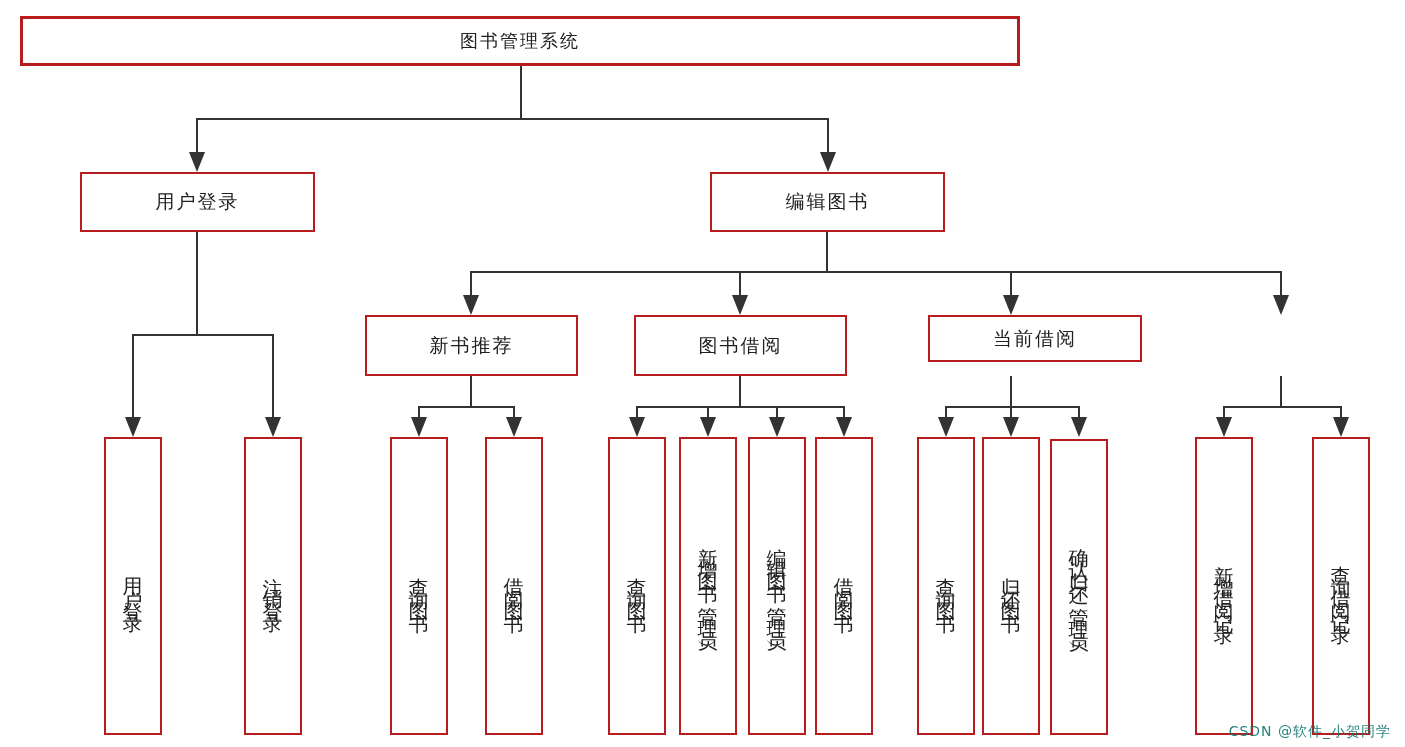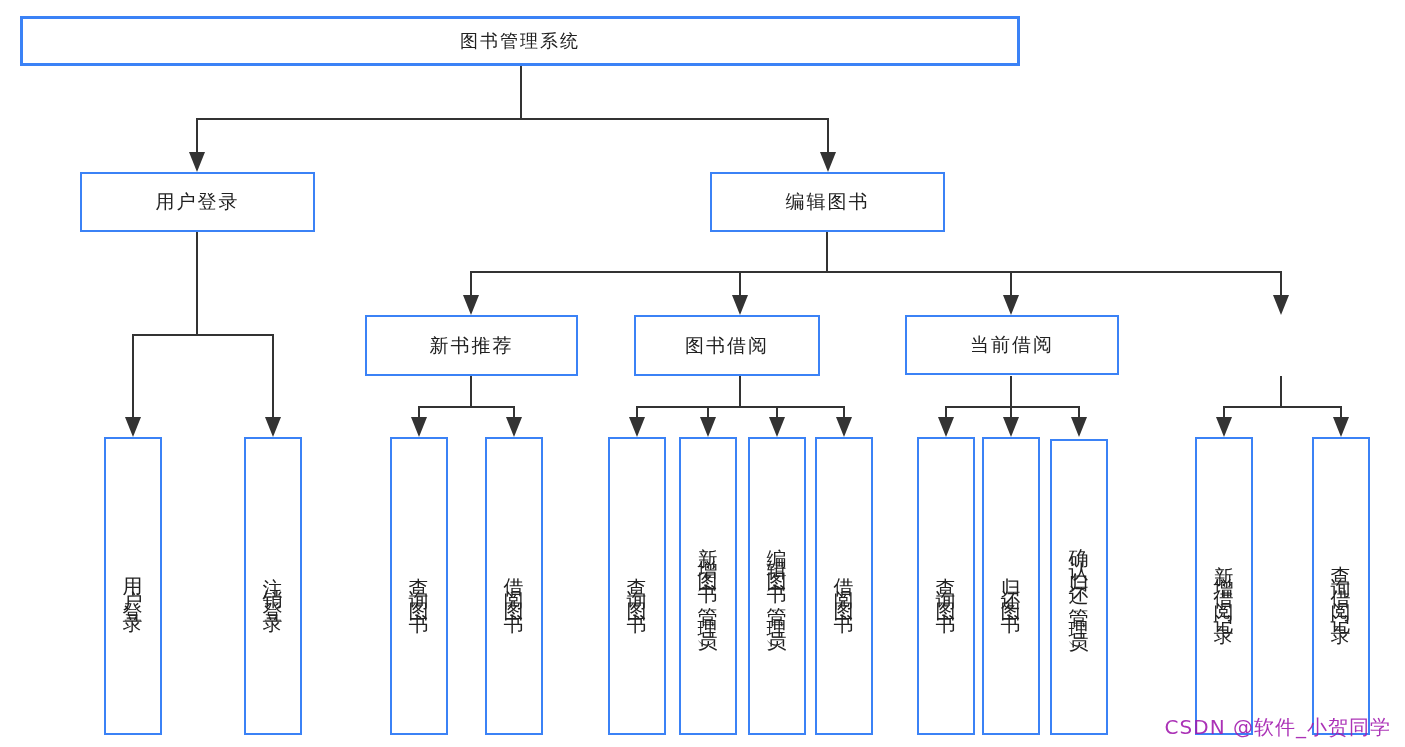--- a/index.html
+++ b/index.html
@@ -18,21 +18,21 @@
   #connectors {
     position: absolute;
     left: 0;
     top: 0;
     width: 1405px;
     height: 747px;
   }
   .node {
     position: absolute;
     box-sizing: border-box;
-    border: 2px solid #3b82f6;
+    border: 2px solid #b91c1c;
     background: #ffffff;
     display: flex;
     align-items: center;
     justify-content: center;
     color: #212121;
   }
   .node.root {
     border-width: 3px;
   }
   .node.h .label {
@@ -47,22 +47,22 @@
     writing-mode: vertical-rl;
     text-orientation: mixed;
     font-size: 20px;
     letter-spacing: 12px;
     line-height: 1;
   }
   .watermark {
     position: absolute;
     right: 14px;
     bottom: 6px;
-    font-size: 20px;
-    color: #a21caf;
+    font-size: 14px;
+    color: #0f766e;
     opacity: 0.9;
     letter-spacing: 1px;
     white-space: nowrap;
   }
 </style>
 </head>
 <body>
 
 <div id="canvas">
 
@@ -153,24 +153,24 @@
   <div class="node h" style="left:80px; top:172px; width:235px; height:60px;">
     <span class="label">用户登录</span>
   </div>
   <div class="node h" style="left:710px; top:172px; width:235px; height:60px;">
     <span class="label">编辑图书</span>
   </div>
 
   <div class="node h" style="left:365px; top:315px; width:213px; height:61px;">
     <span class="label">新书推荐</span>
   </div>
-  <div class="node h" style="left:634px; top:315px; width:186px; height:61px;">
+  <div class="node h" style="left:634px; top:315px; width:213px; height:61px;">
     <span class="label">图书借阅</span>
   </div>
-  <div class="node h" style="left:905px; top:315px; width:214px; height:60px;">
+  <div class="node h" style="left:928px; top:315px; width:214px; height:47px;">
     <span class="label">当前借阅</span>
   </div>
 
   <div class="node v" style="left:104px; top:437px; width:58px; height:298px;">
     <span class="label">用户登录</span>
   </div>
   <div class="node v" style="left:244px; top:437px; width:58px; height:298px;">
     <span class="label">注销登录</span>
   </div>
 

